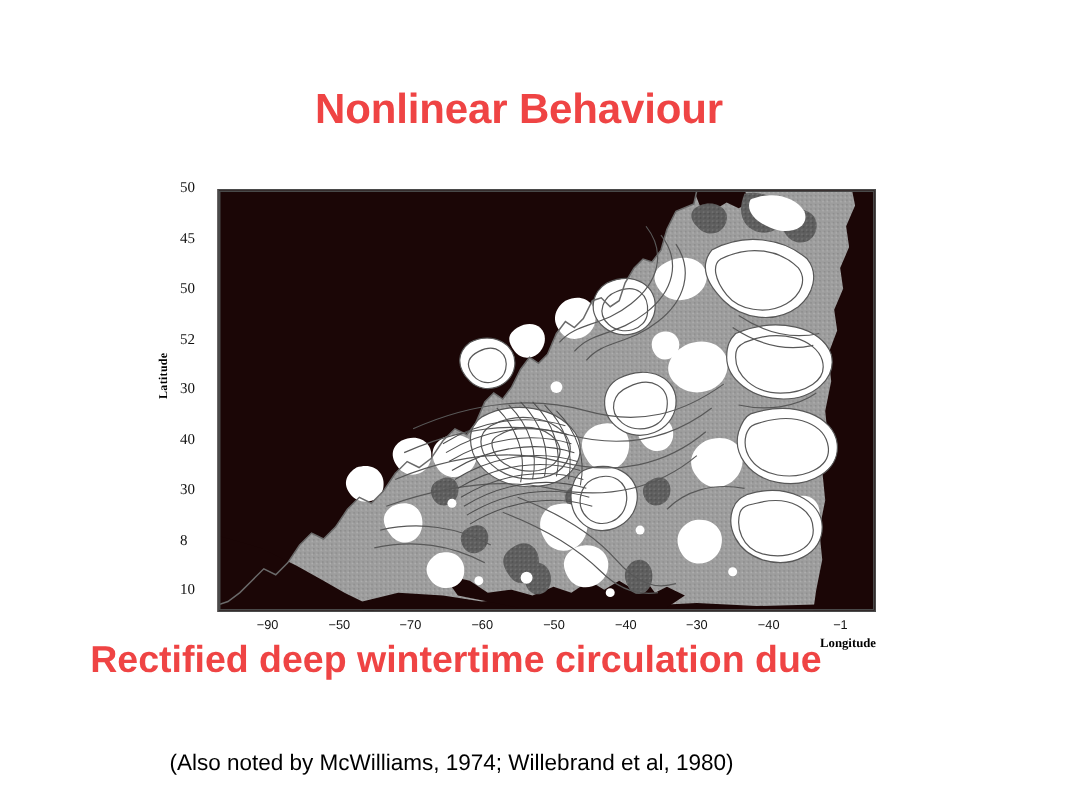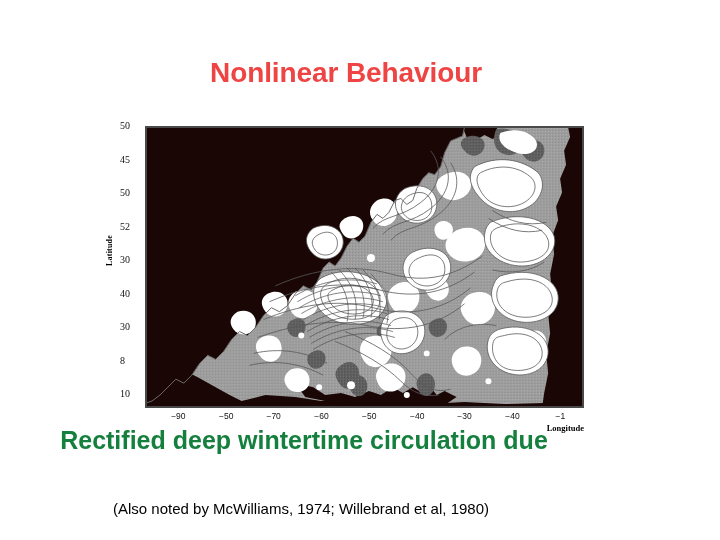--- a/index.html
+++ b/index.html
@@ -119,21 +119,21 @@
 
   
   #caption {
     position: absolute;
     left: 0;
     top: 424px;
     width: 608px;
     text-align: center;
     font-size: 25px;
     font-weight: bold;
-    color: #15803d;
+    color: #ef4444;
     line-height: 1.28;
   }
   #caption .cap-line { display: block; }
 
   #subcaption {
     position: absolute;
     left: 0;
     top: 500px;
     width: 602px;
     text-align: center;

